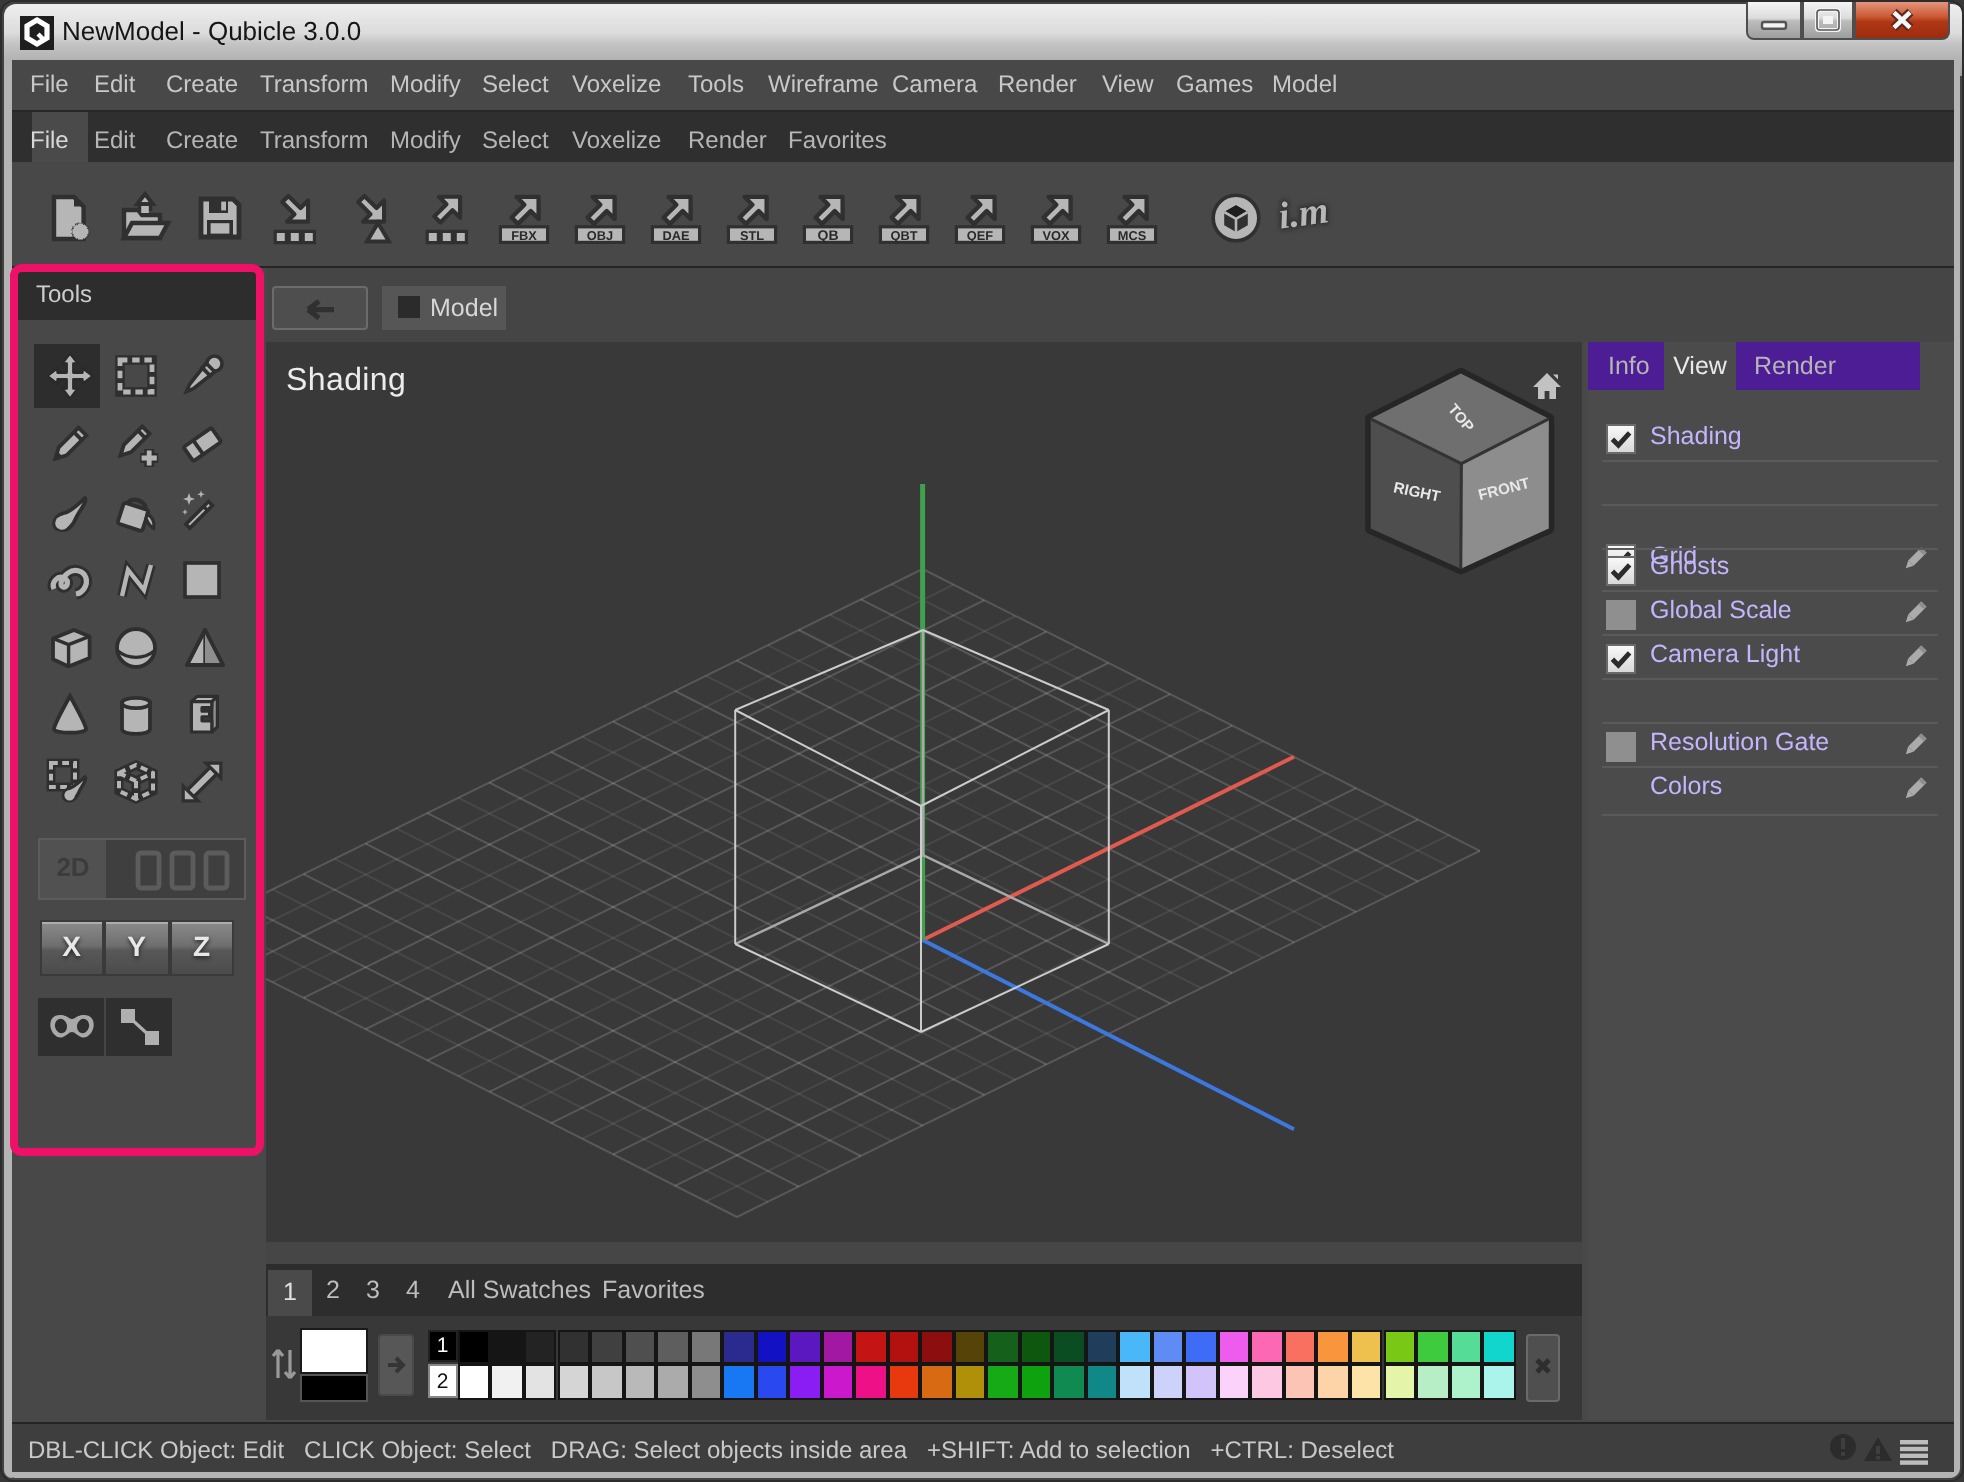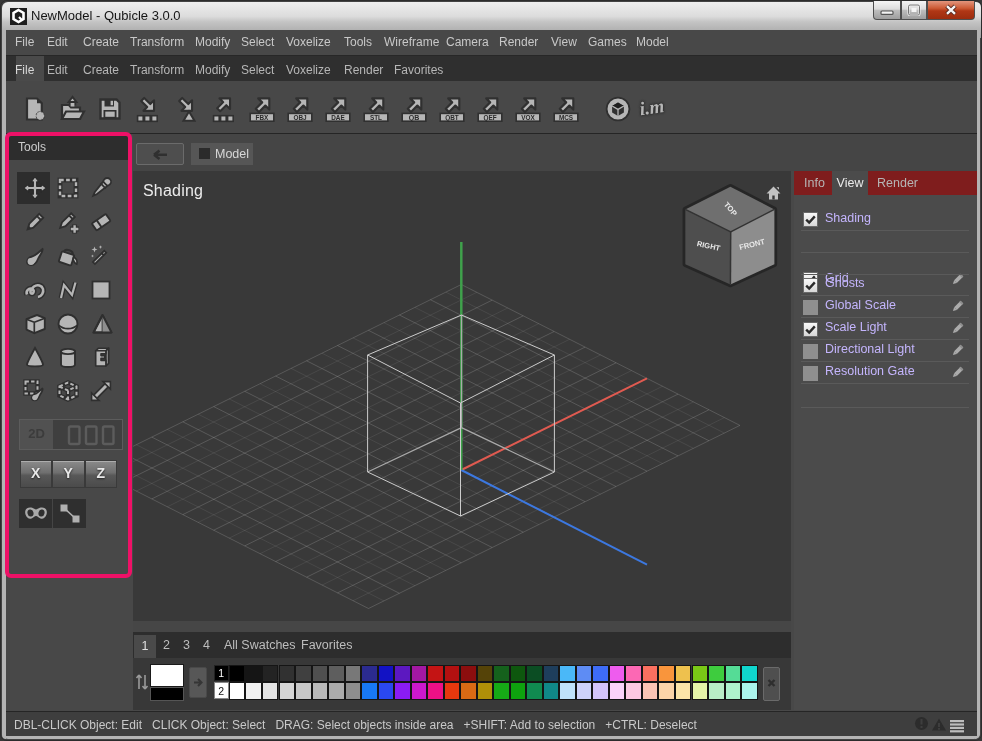--- a/index.html
+++ b/index.html
@@ -24,21 +24,21 @@
 .tbi { position:absolute; top:14px; }
 #hline { position:absolute; left:0; top:103px; width:100%; height:1px; background:#252525; }
 #band { position:absolute; left:0; top:104px; width:100%; height:37px; background:#454545; }
 #backbtn { position:absolute; left:129.5px; top:9px; width:48.5px; height:21.6px; background:#4e4e4e; border:1px solid #6b6b6b; border-radius:2px; }
 #modeltab { position:absolute; left:185px; top:9px; width:61.5px; height:21.6px; background:#565656; }
 #modeltab .sq { position:absolute; left:8px; top:5px; width:11px; height:11px; background:#2b2b2b; }
 #modeltab .lb { position:absolute; left:24px; top:3.5px; font-size:12.5px; color:#d8d8d8; }
 #viewport { position:absolute; left:127px; top:141px; width:658px; height:450px; background:#393939; overflow:hidden; }
 #vplabel { position:absolute; left:10px; top:11px; font-size:16px; color:#ececec; letter-spacing:0.2px; }
 #rpanel { position:absolute; left:788px; top:141px; width:183px; height:539px; background:#4b4b4b; }
-#rtabs { position:absolute; left:0; top:0px; width:183px; height:24px; background:#7f1d1d; }
+#rtabs { position:absolute; left:0; top:0px; width:166px; height:24px; background:#4c1d95; }
 #rtabs .tab { position:absolute; top:0; height:24px; font-size:12.5px; color:#b5b5b5; padding-top:4.5px; }
 #rtab-view { position:absolute; left:38px; top:0; width:36px; height:24px; background:#4b4b4b; text-align:center; color:#eaeaea; font-size:12.5px; padding-top:4.5px; }
 .prow { position:absolute; left:0; width:183px; height:22px; }
 .prow .cb { position:absolute; left:9px; top:3.3px; width:15px; height:15px; background:#8f8f8f; }
 .prow .cb.on { background:linear-gradient(#f8f8f8,#d8d8d8); border:1px solid #6a6a6a; }
 .prow .cb.on svg { position:absolute; left:-1px; top:-1px; }
 .prow span { position:absolute; left:31px; top:1.5px; font-size:12.5px; color:#c4b5fd; }
 .prow .pen { position:absolute; right:12px; top:2.5px; }
 .psep { position:absolute; left:7px; width:168px; height:1px; background:#5a5a5a; }
 #botstrip { position:absolute; left:127px; top:591px; width:658px; height:11px; background:#464646; }
@@ -354,54 +354,53 @@
             </g>
           </svg>
         </div>
         <div class="psep" style="top:146.4px"></div>
 <div class="prow" style="top:147.8px">
           <div class="cb on">
             <svg width="15" height="15" viewBox="0 0 15 15">
               <path d="M3.2 7.6 L6.2 10.6 L11.8 4.4" fill="none" stroke="#2b2b2b" stroke-width="2.4"></path>
             </svg>
           </div>
-          <span>Scale Light</span>
+          <span>Camera Light</span>
           <svg class="pen" width="15" height="15" viewBox="0 0 15 15">
             <g transform="rotate(45 7.5 7.5)">
               <rect x="5.6" y="1.2" width="3.8" height="9.2" fill="#ababab"></rect>
               <path d="M5.6 10.4 L9.4 10.4 L7.5 14 Z" fill="#ababab"></path>
               <rect x="5.6" y="1.2" width="3.8" height="2" fill="#8f8f8f"></rect>
             </g>
           </svg>
         </div>
         <div class="psep" style="top:168.3px"></div>
-<div class="prow" style="top:169.7px">
-          <div class="cb"></div>
-          <span>Directional Light</span>
-          <svg class="pen" width="15" height="15" viewBox="0 0 15 15">
-            <g transform="rotate(45 7.5 7.5)">
-              <rect x="5.6" y="1.2" width="3.8" height="9.2" fill="#ababab"></rect>
-              <path d="M5.6 10.4 L9.4 10.4 L7.5 14 Z" fill="#ababab"></path>
-              <rect x="5.6" y="1.2" width="3.8" height="2" fill="#8f8f8f"></rect>
-            </g>
-          </svg>
-        </div>
         <div class="psep" style="top:190.3px"></div>
 <div class="prow" style="top:191.7px">
           <div class="cb"></div>
           <span>Resolution Gate</span>
           <svg class="pen" width="15" height="15" viewBox="0 0 15 15">
             <g transform="rotate(45 7.5 7.5)">
               <rect x="5.6" y="1.2" width="3.8" height="9.2" fill="#ababab"></rect>
               <path d="M5.6 10.4 L9.4 10.4 L7.5 14 Z" fill="#ababab"></path>
               <rect x="5.6" y="1.2" width="3.8" height="2" fill="#8f8f8f"></rect>
             </g>
           </svg>
         </div>
         <div class="psep" style="top:212.2px"></div>
+<div class="prow" style="top:213.6px">
+          <span>Colors</span>
+          <svg class="pen" width="15" height="15" viewBox="0 0 15 15">
+            <g transform="rotate(45 7.5 7.5)">
+              <rect x="5.6" y="1.2" width="3.8" height="9.2" fill="#ababab"></rect>
+              <path d="M5.6 10.4 L9.4 10.4 L7.5 14 Z" fill="#ababab"></path>
+              <rect x="5.6" y="1.2" width="3.8" height="2" fill="#8f8f8f"></rect>
+            </g>
+          </svg>
+        </div>
 <div class="psep" style="top:235.5px"></div>
     </div>
     <div id="botstrip"></div>
     <div id="swtabs">
       <div id="swtab1">1</div>
       <span class="swt" style="left:30px">2</span>
       <span class="swt" style="left:50px">3</span>
       <span class="swt" style="left:70px">4</span>
       <span class="swt" style="left:91px">All Swatches</span>
       <span class="swt" style="left:168px">Favorites</span>

